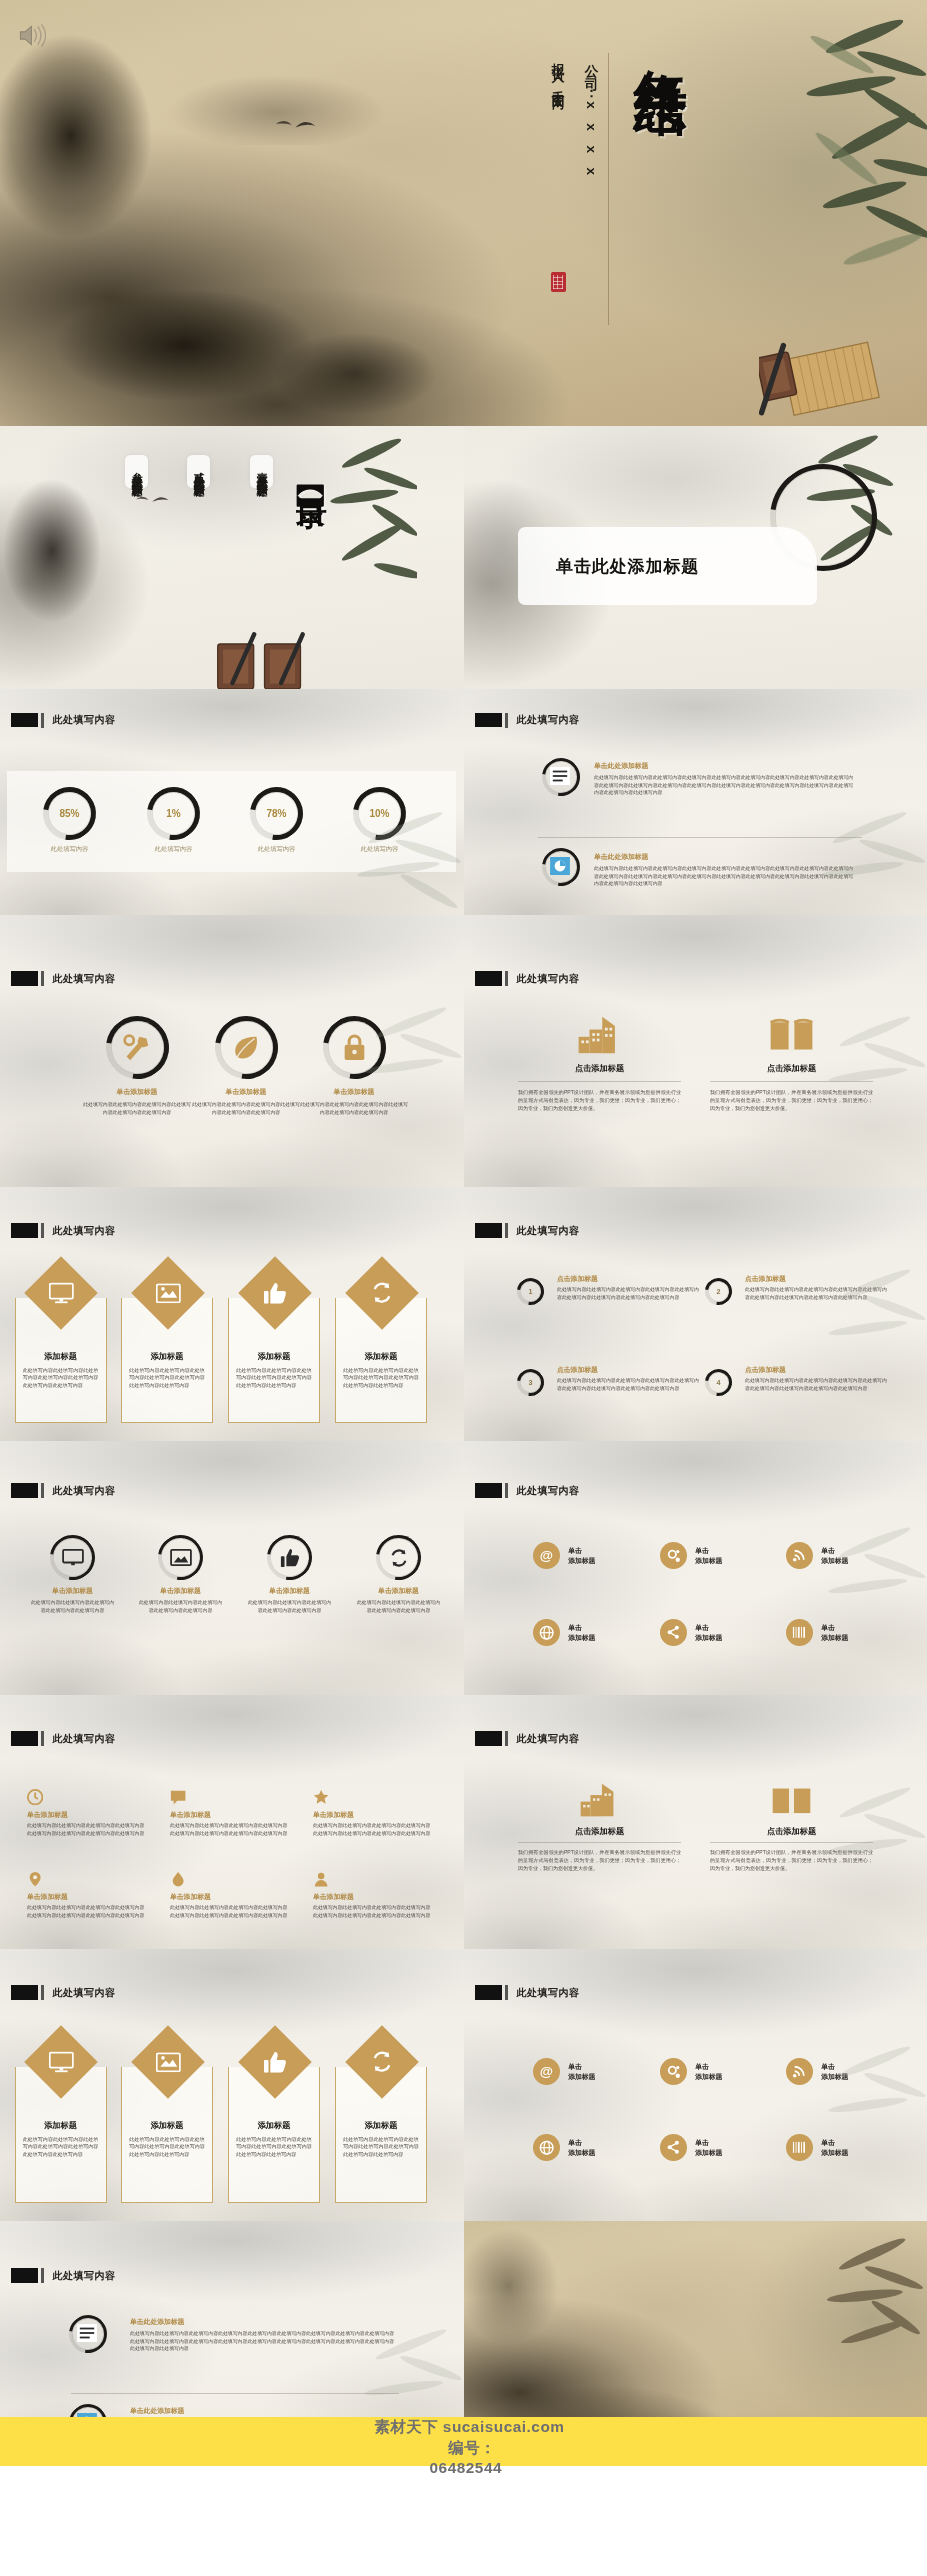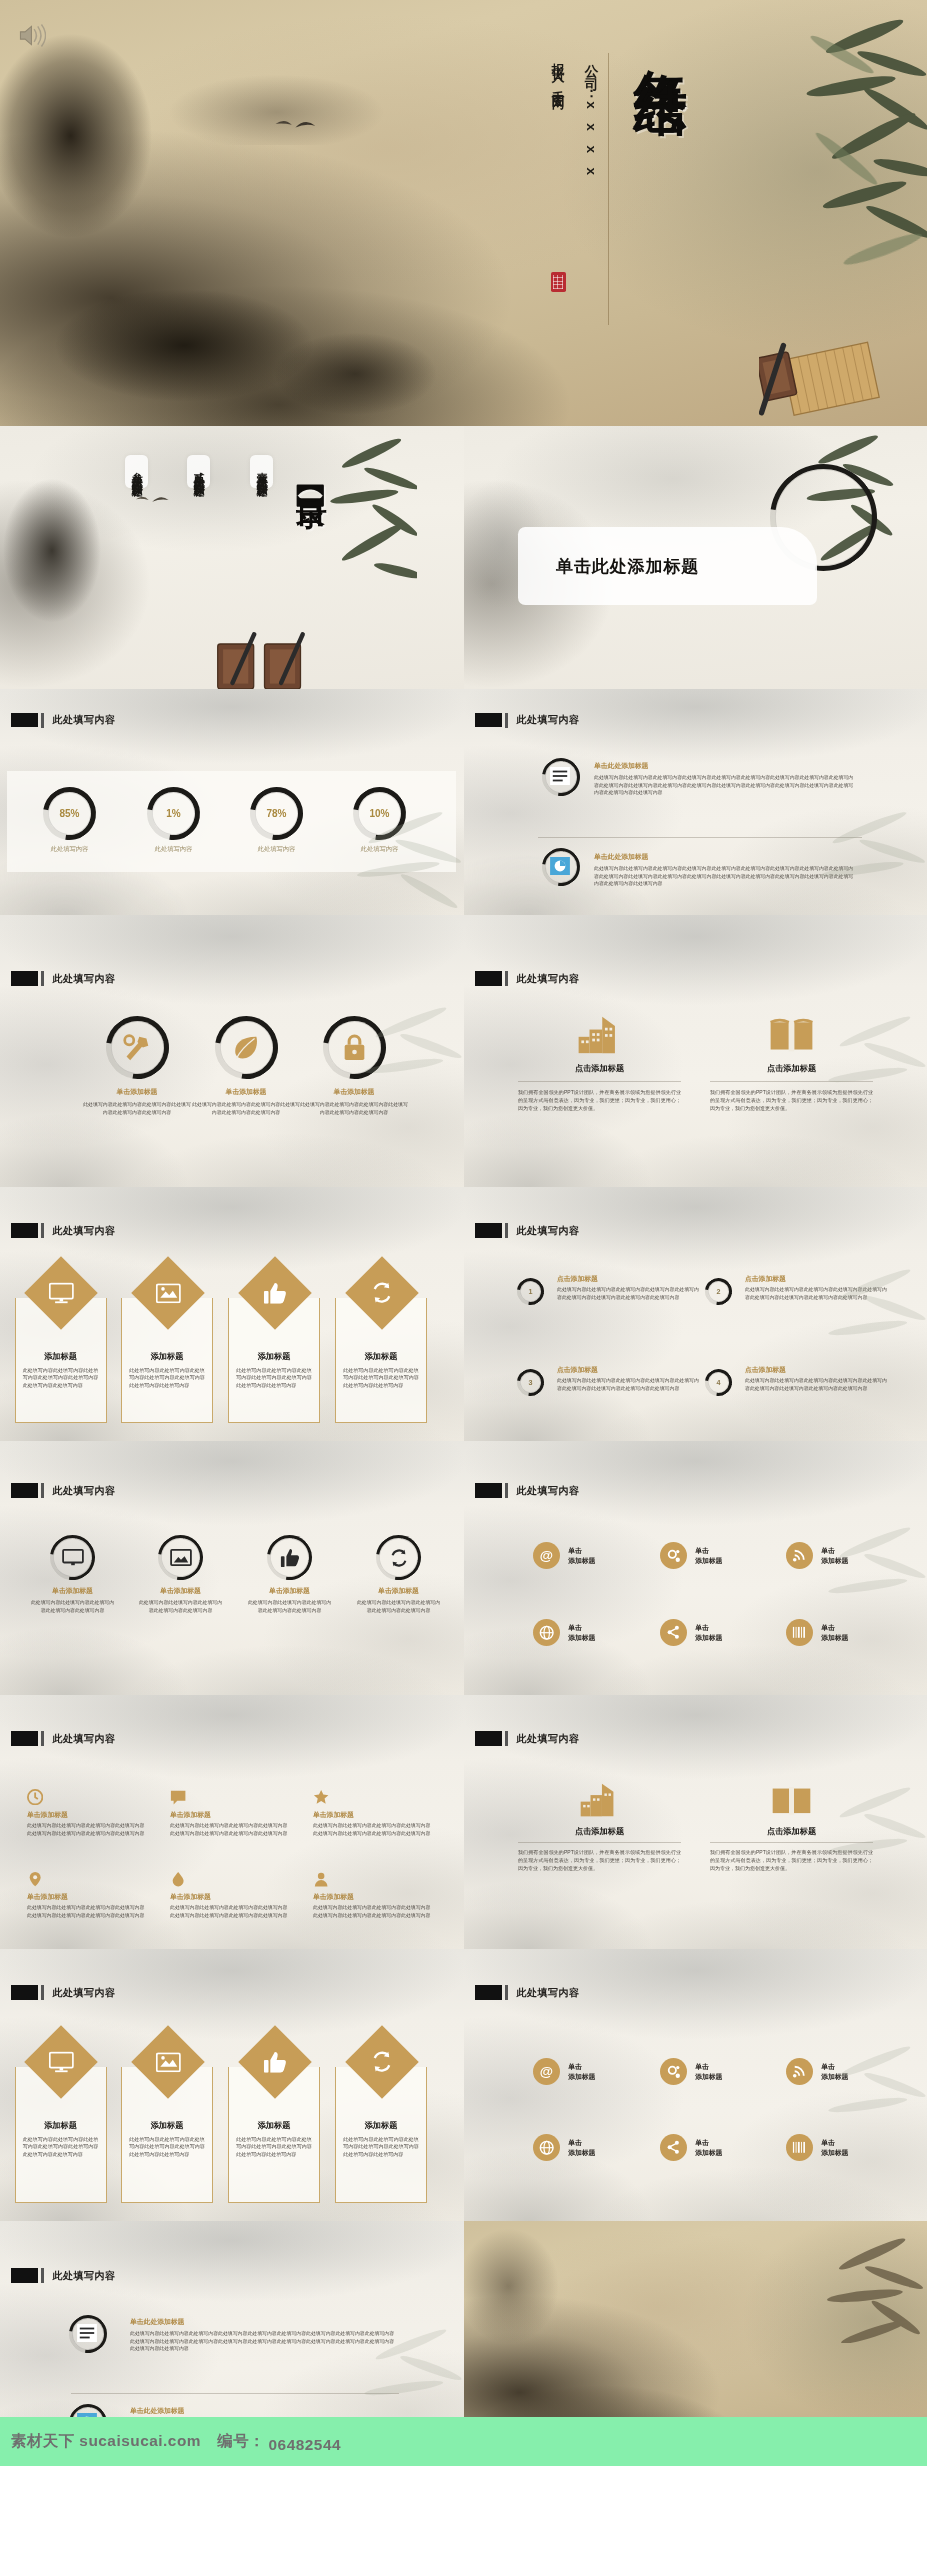--- a/index.html
+++ b/index.html
@@ -128,21 +128,21 @@
     content:""; position:absolute; inset:2.7px;
     background:
       repeating-linear-gradient(0deg, rgba(255,255,255,.55) 0 0.9px, rgba(0,0,0,0) 0.9px 3.6px),
       repeating-linear-gradient(90deg, rgba(255,255,255,.55) 0 0.9px, rgba(0,0,0,0) 0.9px 4.5px);
   }
 
   .divider { height: 0.9px; background: rgba(120,112,98,.35); }
 
   .footer {
     position: absolute; left: 0; bottom: 0; width: 928px; height: 49px;
-    background: #86efac; display: flex; align-items: center;
+    background: #fde047; display: flex; align-items: center; flex-direction: column;
   }
   .footer-text {
     font-size: 15.4px; color: #6f6f6f; letter-spacing: 0.5px;
     padding-left: 11px; font-weight: bold;
   }
 
   .speaker { position: absolute; left: 14.5px; top: 20px; width: 31px; height: 31px; opacity: .55; }
 
   .thank-title { font-size: 33px; font-weight: bold; color: #14120f; letter-spacing: 0.9px; }
   .thank-sub { font-size: 9px; font-weight: bold; color: #2a2622; margin-top: 3.6px; }
@@ -1082,17 +1082,17 @@
           <ellipse cx="100" cy="92" rx="32" ry="5" transform="rotate(34 100 92)"></ellipse>
           <ellipse cx="76" cy="108" rx="38" ry="5" transform="rotate(-18 76 108)"></ellipse>
         </g>
       </svg>
     </div>
   </div>
 
   <div class="footer">
     <span class="footer-text">素材天下 sucaisucai.com</span>
     <span class="footer-text" style="padding-left:16.3px;">编号：</span>
-    <span class="footer-text" style="padding-left:3.6px;margin-top:6px;">06482544</span>
+    <span class="footer-text" style="padding-left:3.6px;">06482544</span>
   </div>
 
 </div>
 
 
 </body></html>

